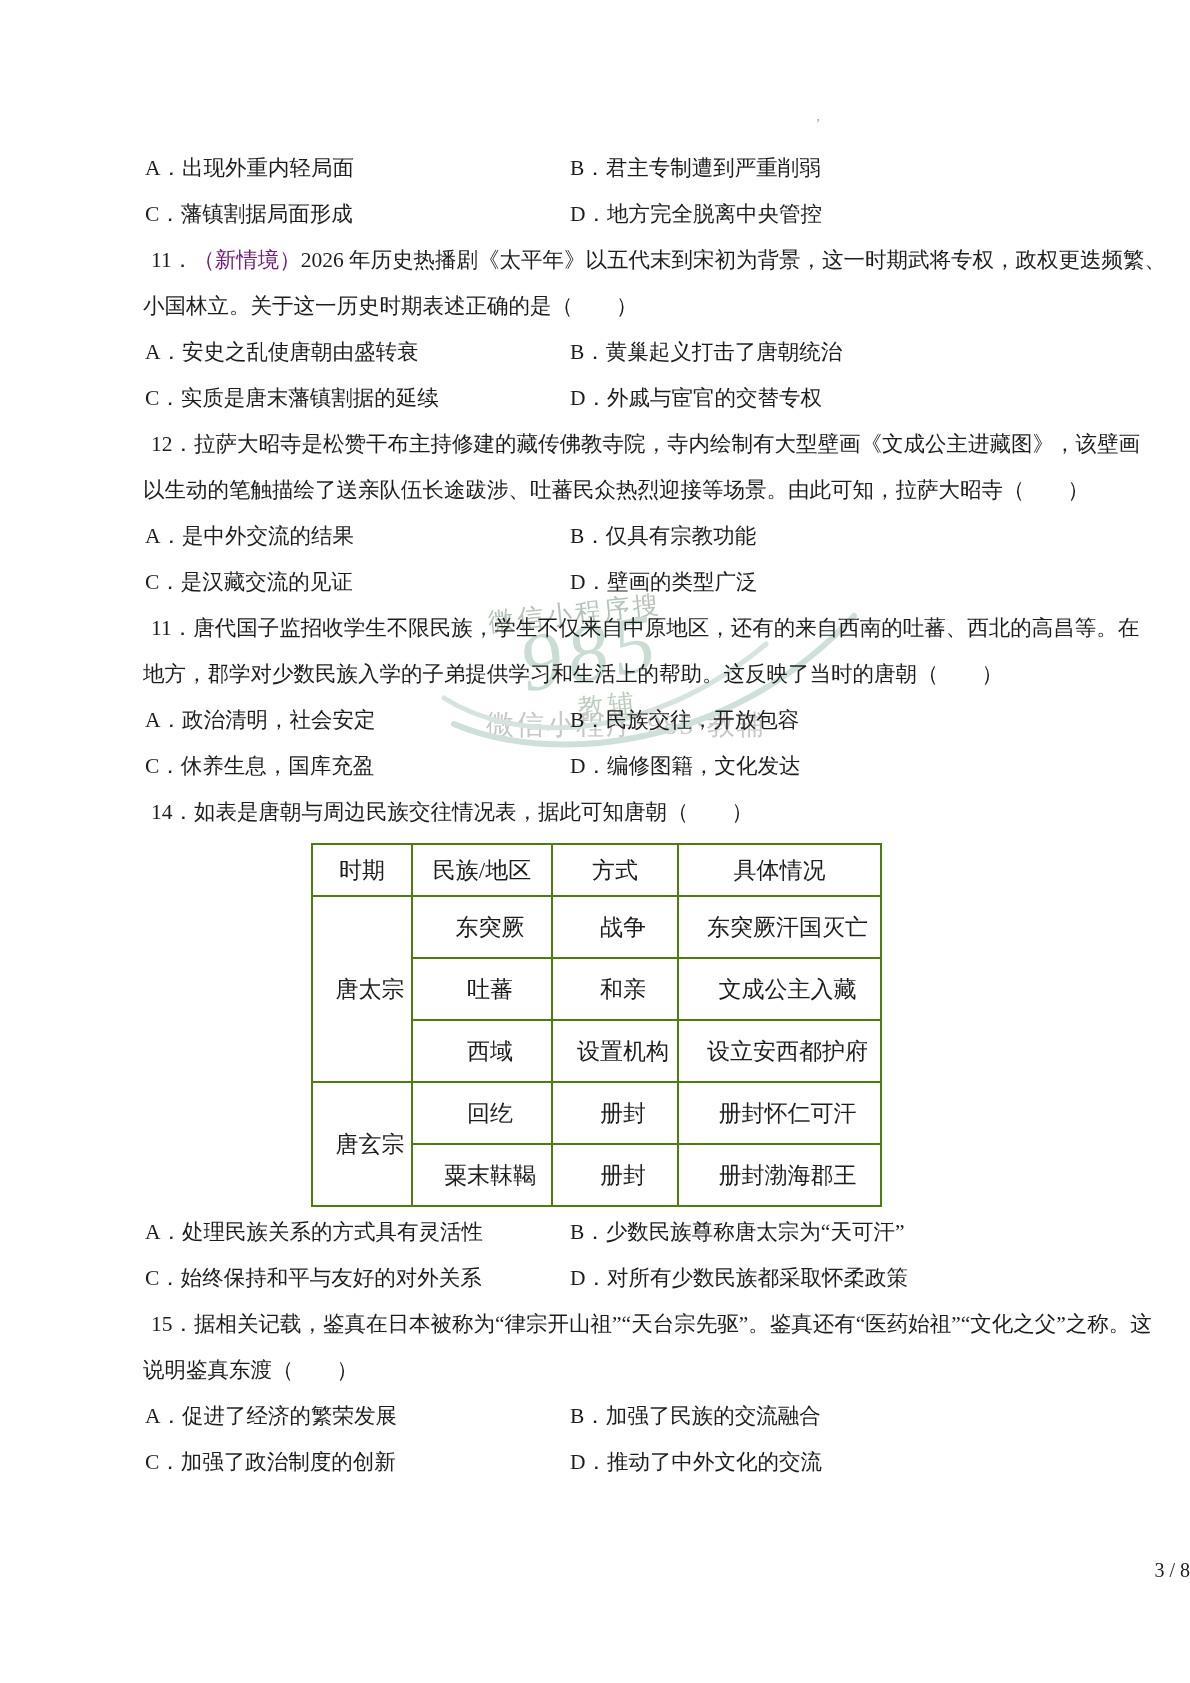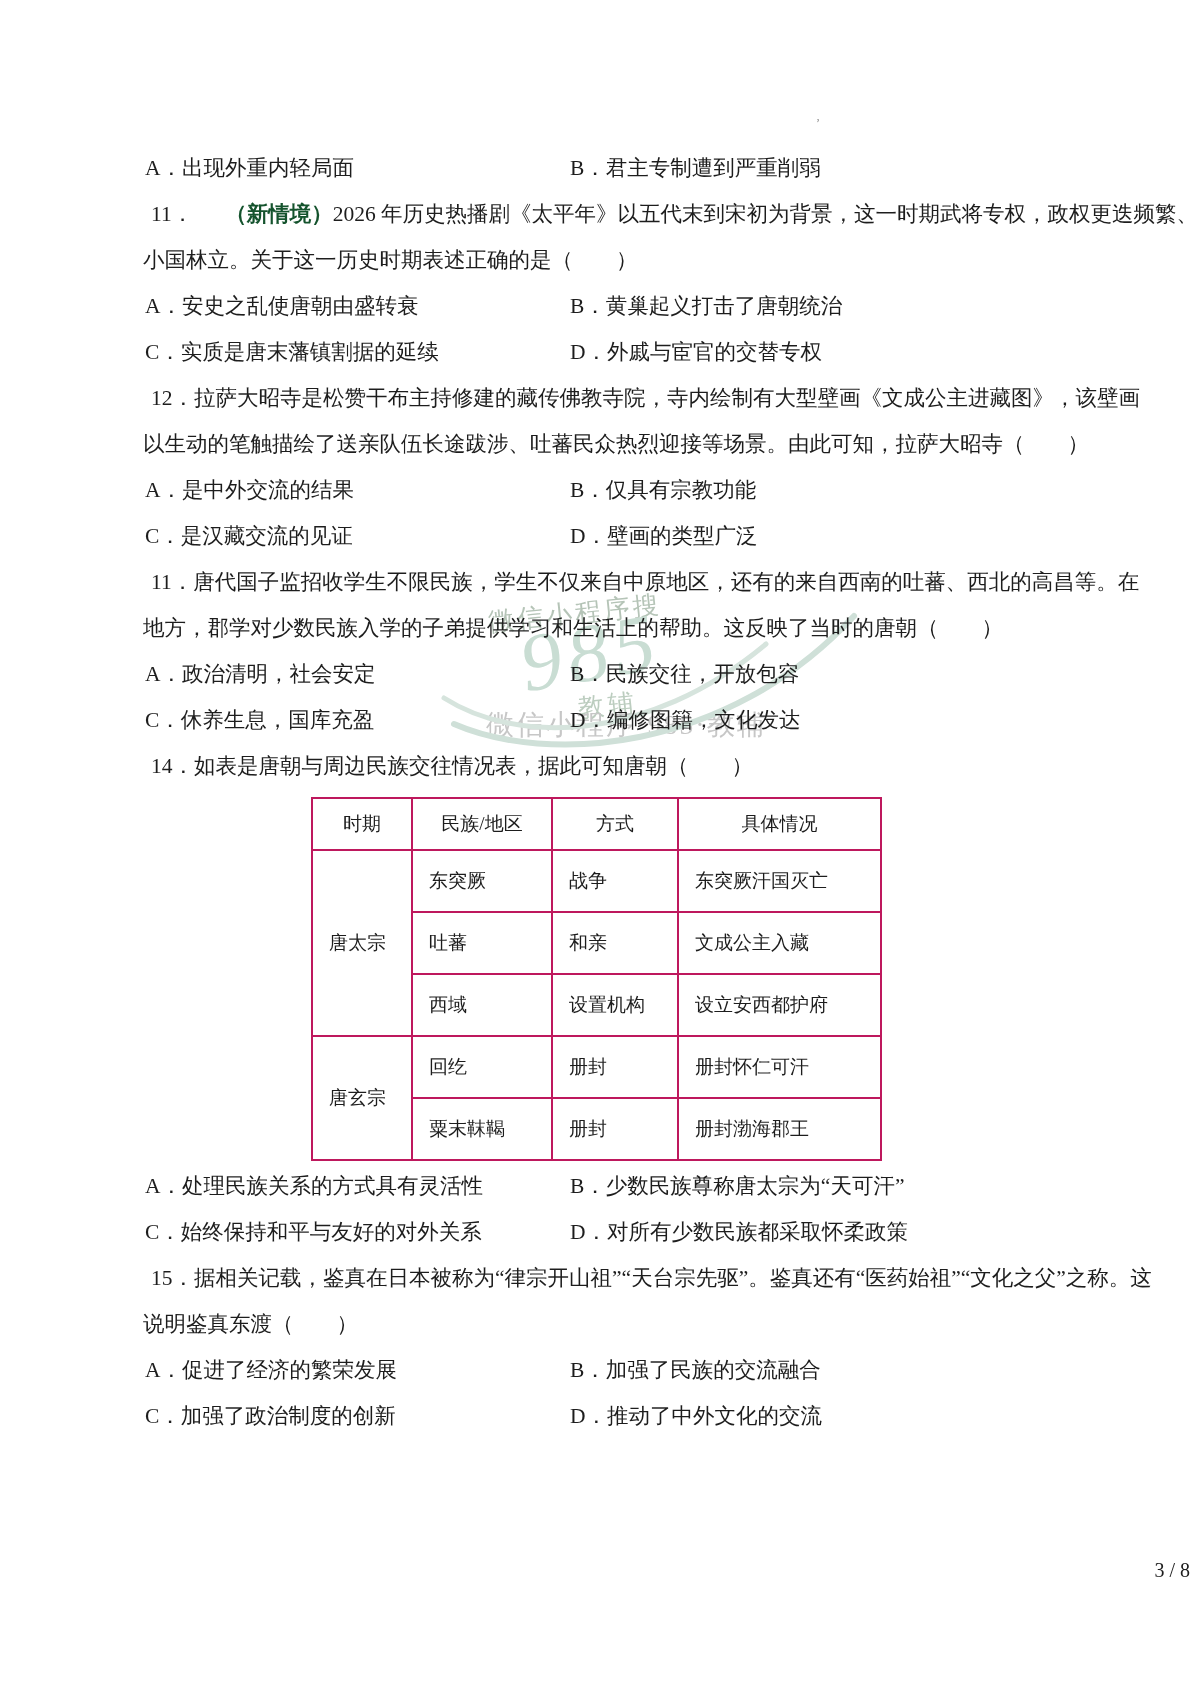--- a/index.html
+++ b/index.html
@@ -9,31 +9,31 @@
     color:#1d1d1d;font-size:21.5px;
   }
   .content{position:absolute;inset:0;z-index:2;padding-top:145px;}
   .line{height:46px;line-height:46px;white-space:nowrap;}
   .q-first{padding-left:103px;}
   .qnum{display:inline-block;min-width:40px;margin-left:48px;}
   .q-cont{padding-left:143px;}
   .opts{display:flex;padding-left:145px;justify-content:center;}
   .opt-a{width:425px;}
   .opt-b{flex:1;}
-  .tag{color:#14532d;font-weight:700;margin-left:32px;}
+  .tag{color:#701a75;font-weight:400;}
 
   
   .tbl-wrap{margin:8px 0 2px 311px;}
   table.ethnic{border-collapse:collapse;table-layout:fixed;width:569px;}
   table.ethnic th,table.ethnic td{
-    border:2px solid #be185d;font-weight:400;font-size:19px;
+    border:2px solid #4d7c0f;font-weight:400;font-size:23px;
     padding:0 0 0 16px;text-align:left;vertical-align:middle;overflow:hidden;
   }
   table.ethnic th{text-align:center;padding:0;height:50px;}
-  table.ethnic td{height:60px;}
+  table.ethnic td{height:60px;text-align:center;}
   td.period{text-align:center;padding:0;}
   col.c-period{width:100px;}col.c-ethnic{width:140px;}
   col.c-method{width:126px;}col.c-detail{width:203px;}
 
   
   .page-footer{position:absolute;left:0;top:1556px;width:100%;text-align:right;
     font-size:20px;line-height:28px;z-index:2;}
 
   
   .wm{position:absolute;z-index:1;pointer-events:none;white-space:nowrap;}
@@ -56,20 +56,24 @@
   <path d="M 8 112 C 80 158, 210 158, 330 58" fill="none" stroke="#d6e4dd" stroke-width="5" stroke-linecap="round"></path>
 </svg>
 
 <span class="stray">ʼ</span>
 
 <div class="content">
 
   <div class="line opts">
     <span class="opt-a">A．出现外重内轻局面</span>
     <span class="opt-b">B．君主专制遭到严重削弱</span>
+  </div>
+  <div class="line opts">
+    <span class="opt-a">C．藩镇割据局面形成</span>
+    <span class="opt-b">D．地方完全脱离中央管控</span>
   </div>
 
   <div class="line q-first">
     <span class="qnum">11．</span><span class="tag">（新情境）</span><span>2026 年历史热播剧《太平年》以五代末到宋初为背景，这一时期武将专权，政权更迭频繁、</span>
   </div>
   <div class="line q-cont">小国林立。关于这一历史时期表述正确的是（　　）</div>
   <div class="line opts">
     <span class="opt-a">A．安史之乱使唐朝由盛转衰</span>
     <span class="opt-b">B．黄巢起义打击了唐朝统治</span>
   </div>

